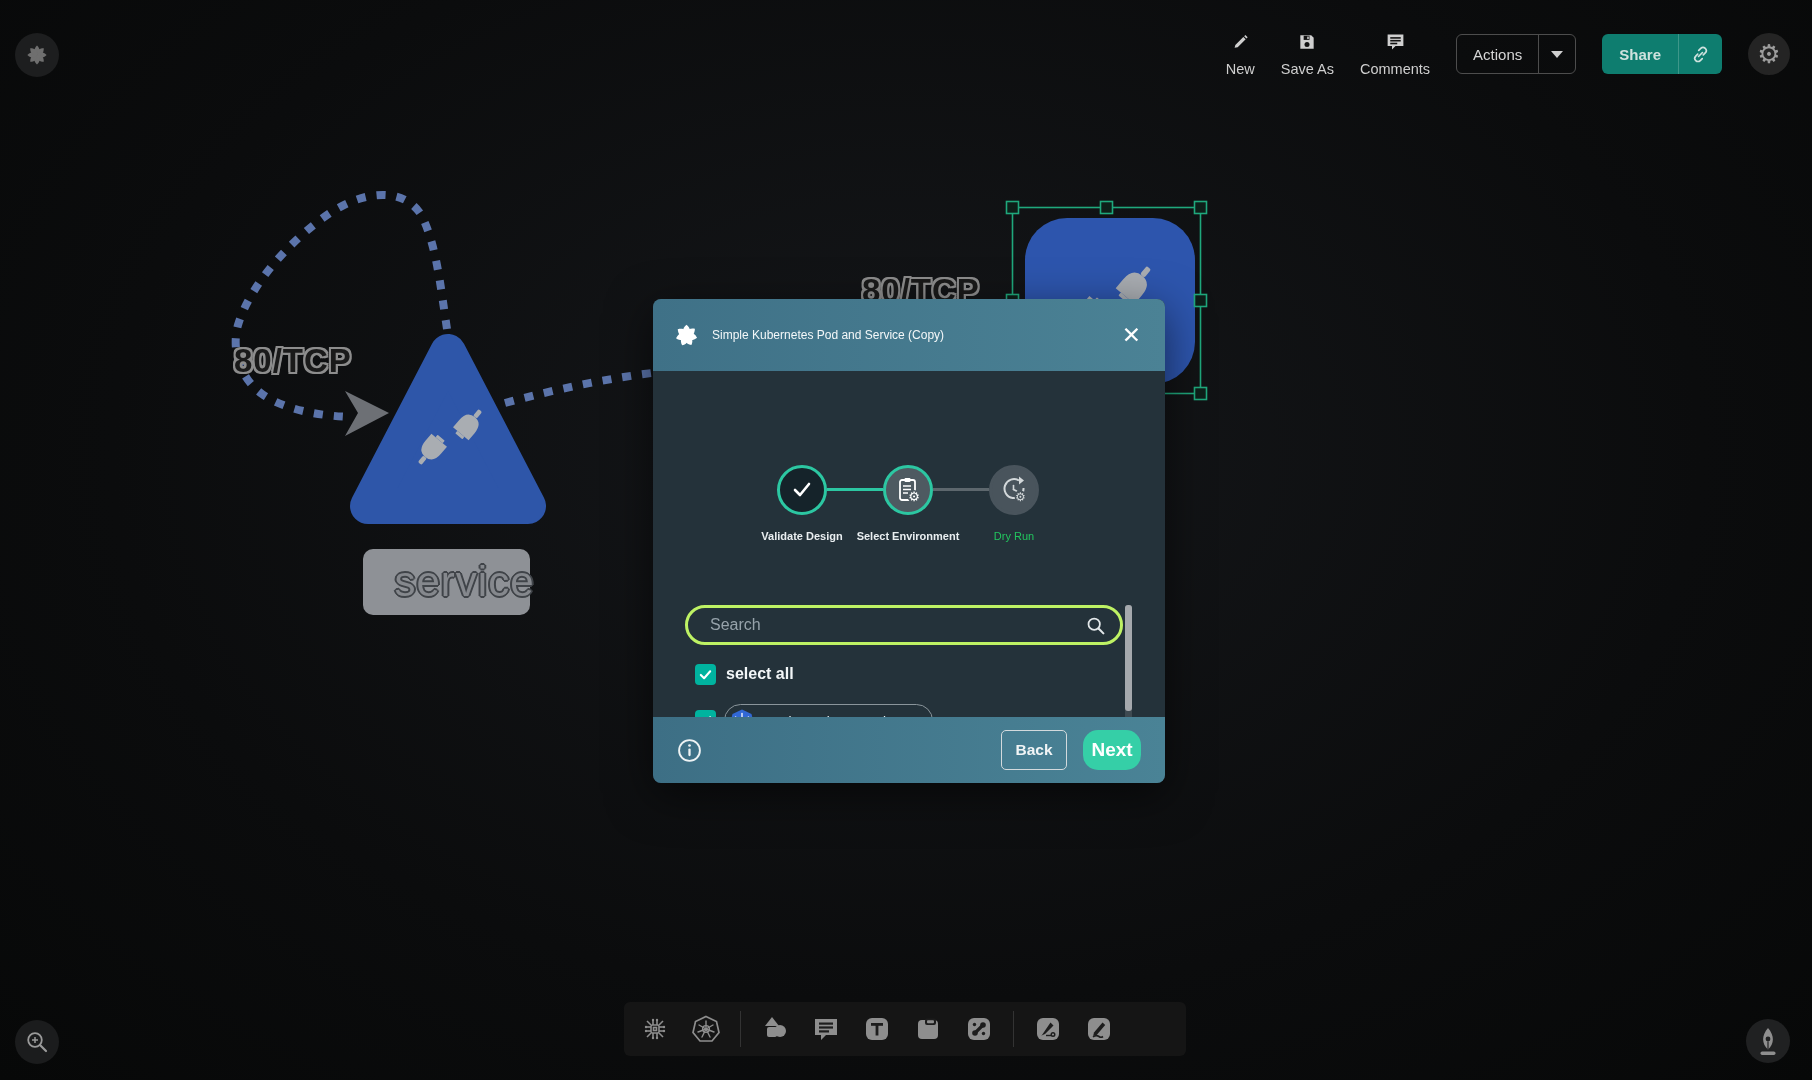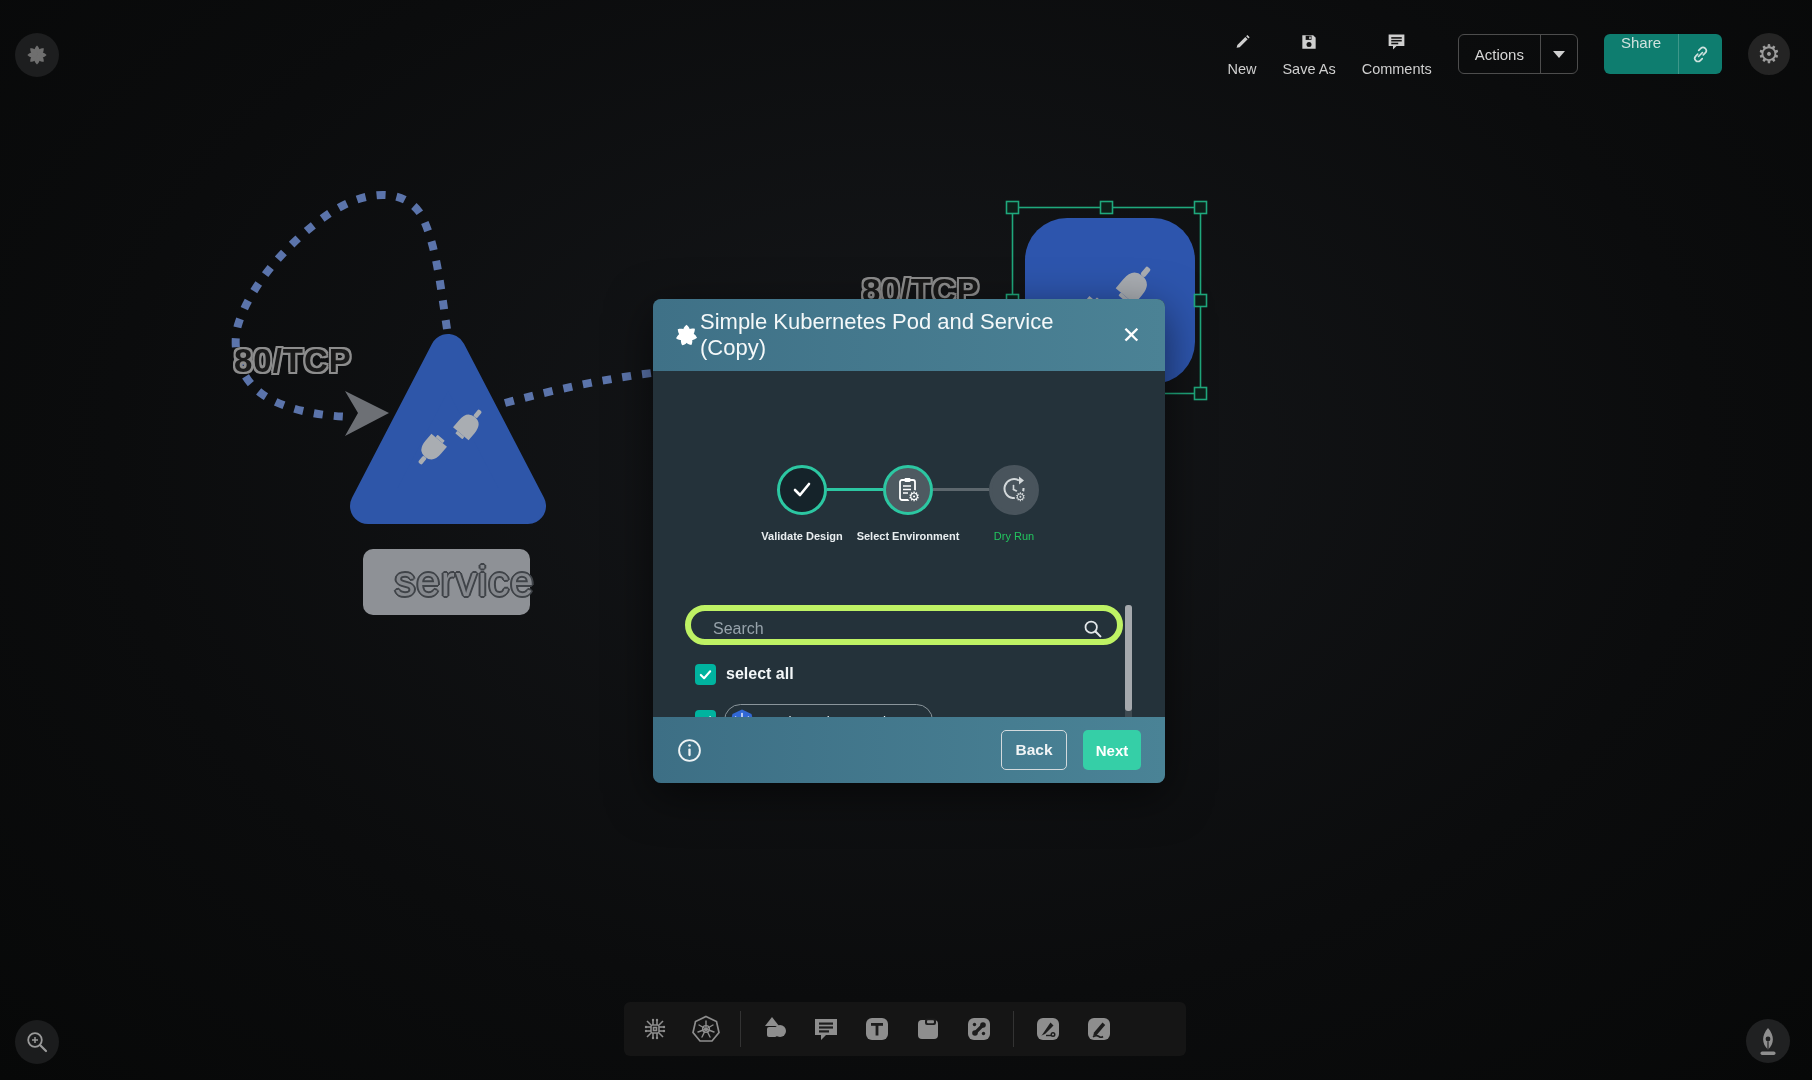--- a/index.html
+++ b/index.html
@@ -23,67 +23,67 @@
   
   .logo-btn{left:15px;top:33px;width:44px;height:44px;border-radius:50%;background:#1d1e1f;
     display:flex;align-items:center;justify-content:center;}
   .topbar{right:22px;top:33px;height:42px;display:flex;align-items:center;gap:26px;}
   .tb-item{display:flex;align-items:center;gap:9px;color:#cfcfcf;font-size:14.5px;flex-direction:column;}
   .btn-actions{display:flex;align-items:center;border:1px solid #4d4d4d;border-radius:6px;
     color:#d6d6d6;font-size:15px;height:40px;overflow:hidden;}
   .btn-actions .lbl{padding:0 16px;}
   .btn-actions .caret-seg{padding:0 12px;height:100%;display:flex;align-items:center;border-left:1px solid #4d4d4d;}
   .caret{width:0;height:0;border-left:6px solid transparent;border-right:6px solid transparent;border-top:7px solid #cfcfcf;}
-  .btn-share{display:flex;align-items:flex-start;background:#0e7d6f;border-radius:6px;height:40px;overflow:hidden;}
+  .btn-share{display:flex;align-items:center;background:#0e7d6f;border-radius:6px;height:40px;overflow:hidden;font-weight:bold;}
   .btn-share .lbl{padding:0 17px;color:#cfe2de;font-size:15px;}
   .btn-share .link-seg{padding:0 12px;height:100%;display:flex;align-items:center;border-left:1px solid #3d978a;}
   .gear-btn{width:42px;height:42px;border-radius:50%;background:#242424;display:flex;align-items:center;justify-content:center;}
   .gear-glyph{font-family:"DejaVu Sans",sans-serif;color:#9c9c9c;font-size:26px;line-height:1;}
 
   
   .dialog{left:653px;top:299px;width:512px;height:484px;border-radius:8px;overflow:hidden;
     box-shadow:0 12px 45px rgba(0,0,0,.55);background:#24323a;}
   .dlg-header{position:absolute;left:0;top:0;width:100%;height:72px;
     background:linear-gradient(90deg,#3f7187 0%,#4b8295 100%);display:flex;align-items:center;padding:0 20px;}
-  .dlg-title{color:#f4f8f9;font-size:22px;margin-left:0;flex:1;}
+  .dlg-title{color:#f4f8f9;font-size:12px;margin-left:12px;flex:1;}
   .dlg-close{color:#fff;font-size:23px;font-weight:300;line-height:1;padding:4px;cursor:pointer;}
   .dlg-body{position:absolute;left:0;top:72px;width:100%;height:346px;background:#24323a;}
   .step-circle{position:absolute;width:50px;height:50px;border-radius:50%;display:flex;align-items:center;justify-content:center;}
   .sc-done{background:#15232a;border:3px solid #2cc7a2;}
   .sc-active{background:#4e5a61;border:3px solid #2cc7a2;}
   .sc-disabled{background:#49545c;border:3px solid #49545c;}
   .connector{position:absolute;height:3px;}
   .conn-teal{background:#2cc7a2;}
   .conn-gray{background:#5d676d;}
   .step-label{position:absolute;width:110px;text-align:center;font-size:11px;font-weight:600;
     color:#e9eef0;line-height:1.35;top:158px;}
   .step-label.disabled{color:#22c55e;font-weight:400;}
-  .search-box{position:absolute;left:32px;top:234px;width:438px;height:40px;border:6px solid #bef264;
-    border-radius:20px;display:flex;align-items:flex-end;padding:0 14px 0 20px;}
+  .search-box{position:absolute;left:32px;top:234px;width:438px;height:40px;border:3px solid #bef264;
+    border-radius:20px;display:flex;align-items:center;padding:0 14px 0 20px;}
   .search-box input{flex:1;background:transparent;border:none;outline:none;color:#dfe5e8;font-size:16px;}
   .search-box input::placeholder{color:#97a3ab;}
   .checkbox{position:absolute;width:21px;height:21px;border-radius:4px;background:#00b39f;
     display:flex;align-items:center;justify-content:center;}
   .row-label{position:absolute;color:#f2f6f7;font-size:16px;font-weight:bold;}
   .env-chip{position:absolute;left:71px;top:333px;width:209px;height:33px;border:1px solid #8a959b;
     border-radius:17px;display:flex;align-items:center;padding:0 12px 0 4px;gap:8px;}
   .chip-label{color:#eef3f4;font-size:13.5px;}
   .chip-ico{position:relative;width:26px;height:26px;}
   .chip-dot{position:absolute;right:-1px;bottom:-1px;width:9px;height:9px;border-radius:50%;
     background:#2fbf9a;border:2px solid #24323a;}
   .vscroll{position:absolute;left:472px;top:234px;width:7px;height:142px;background:#3e4a51;border-radius:3px;}
   .vthumb{position:absolute;left:0;top:0;width:7px;height:106px;background:#a5a9ad;border-radius:3px;}
   .hscroll{position:absolute;left:32px;top:373px;width:443px;height:7px;background:#39444a;border-radius:3px;}
   .hthumb{position:absolute;left:1px;top:0;width:426px;height:7px;background:#909499;border-radius:3px;}
   .dlg-footer{position:absolute;left:0;top:418px;width:100%;height:66px;
     background:linear-gradient(90deg,#3d6f85 0%,#4a8396 100%);display:flex;align-items:center;padding:0 24px;font-weight:bold;}
   .btn-back{margin-left:auto;width:66px;height:40px;border:1px solid #d3dadd;border-radius:5px;background:transparent;
     color:#f2f5f6;font-size:15.5px;display:flex;align-items:center;justify-content:center;}
-  .btn-next{margin-left:16px;width:58px;height:40px;border:none;border-radius:5px;background:#35cfa7;
-    color:#fff;font-size:15px;display:flex;align-items:center;justify-content:center;}
+  .btn-next{margin-left:16px;width:58px;height:40px;border:none;border-radius:15px;background:#35cfa7;
+    color:#fff;font-size:19px;display:flex;align-items:center;justify-content:center;}
 
   
   .bottom-toolbar{left:624px;top:1002px;width:562px;height:54px;background:#151515;border-radius:6px;
     display:flex;align-items:center;padding:0 14px;gap:17px;}
   .tool{width:34px;height:34px;display:flex;align-items:center;justify-content:center;}
   .tool-divider{width:1px;height:36px;background:#333;}
   .corner-btn{width:44px;height:44px;border-radius:50%;background:#1b1c1d;display:flex;align-items:center;justify-content:center;}
 </style>
 </head>
 <body>

